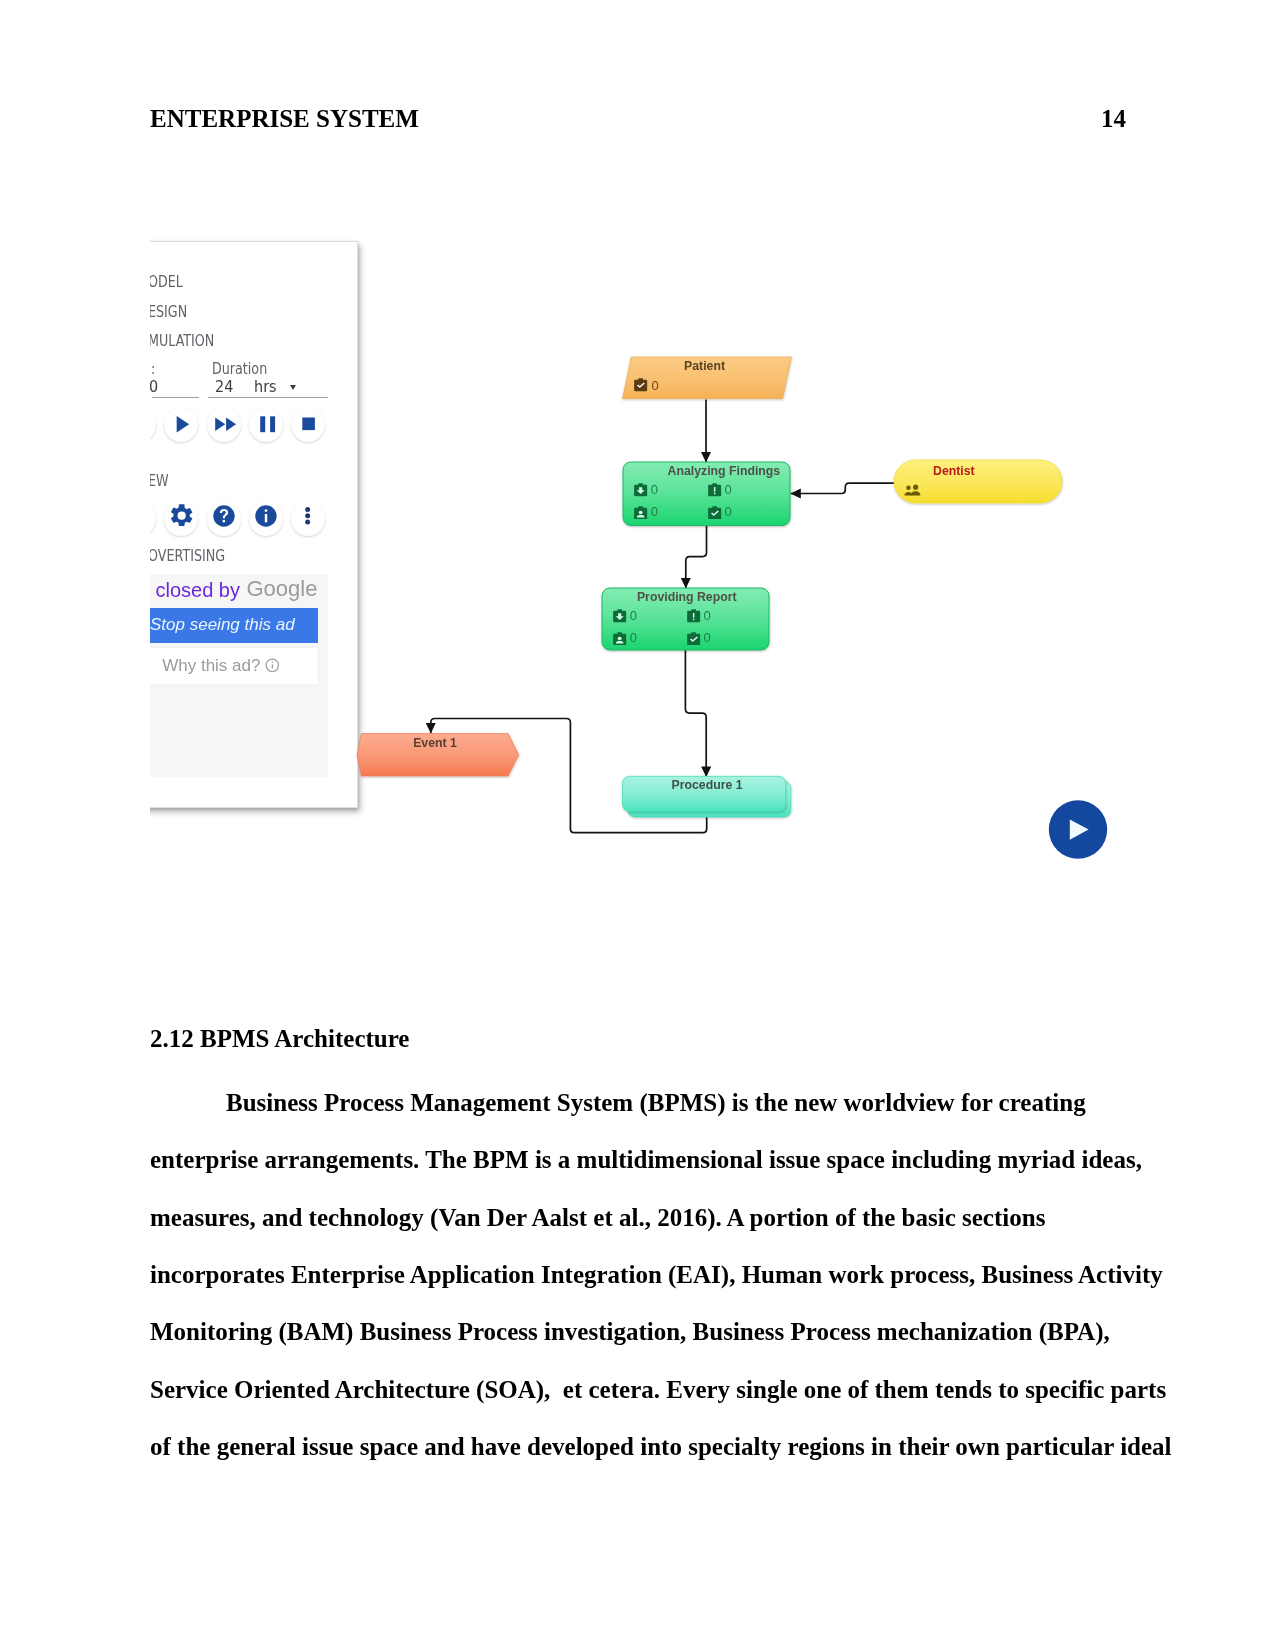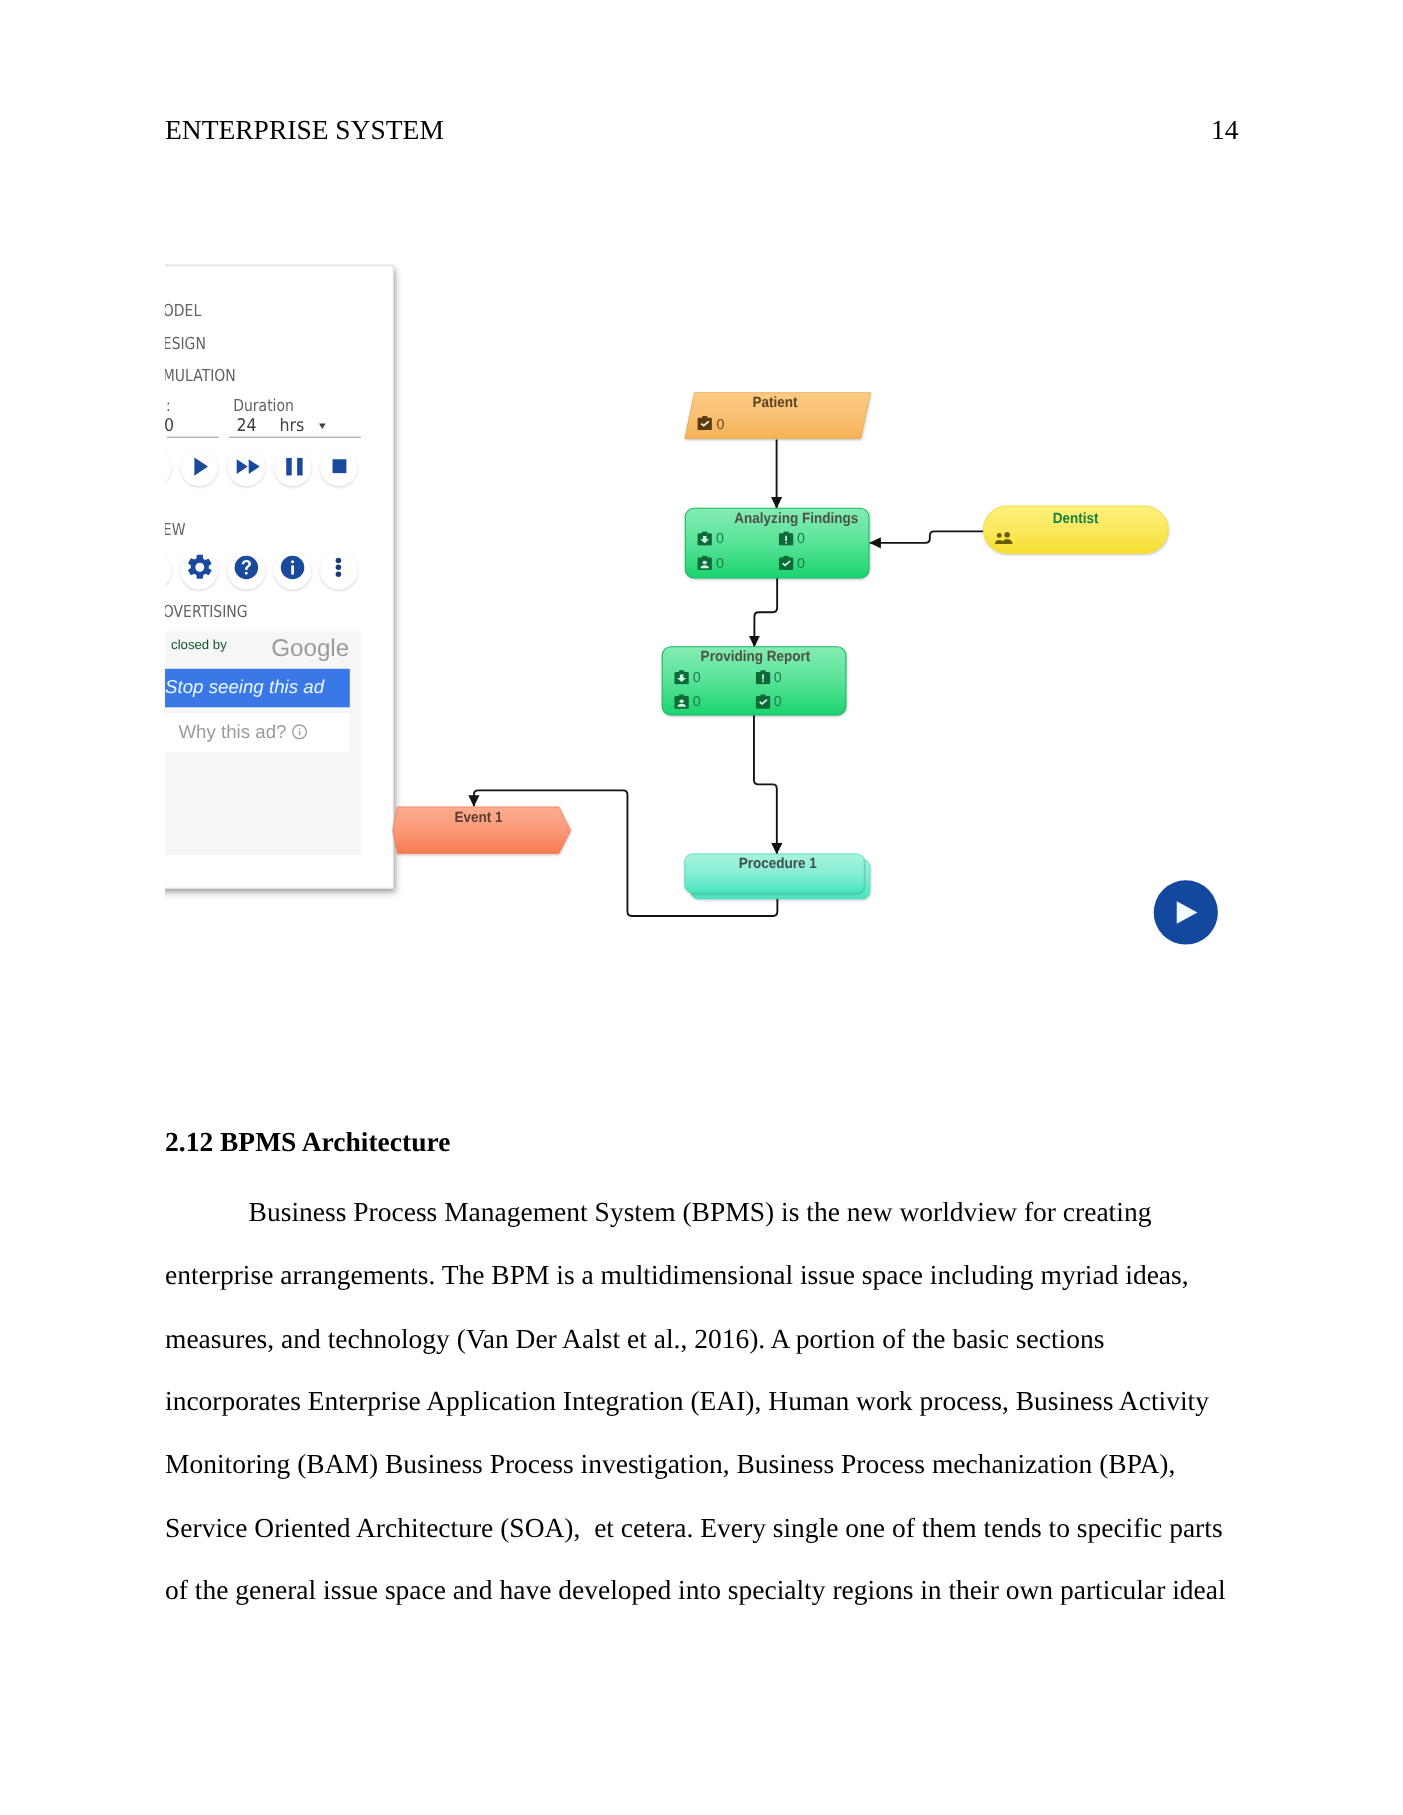--- a/index.html
+++ b/index.html
@@ -2,21 +2,21 @@
 <html><head>
 <meta charset="utf-8">
 <title>Enterprise System</title>
 <style>
   html,body{margin:0;padding:0;}
   body{width:1275px;height:1650px;background:#ffffff;position:relative;overflow:hidden;
        font-family:"Liberation Serif",serif;-webkit-font-smoothing:antialiased;}
   .page{position:absolute;left:0;top:0;width:1275px;height:1650px;background:#fff;}
 
   
-  .doc-text{position:absolute;white-space:pre;color:#000;font-size:25px;line-height:1;}
+  .doc-text{position:absolute;white-space:pre;color:#000;font-size:25px;line-height:1;font-weight:bold;}
   #running-head{left:150px;top:105.5px;}
   #page-number{left:1101px;top:105.5px;}
   #heading-1{left:150px;top:165.2px;font-weight:bold;font-size:25.4px;}
   #figure-caption{left:150px;top:940.5px;}
   #heading-2{left:150px;top:1026px;font-weight:bold;}
   .body-line{left:150px;}
   .body-line.indent{left:226px;}
 
   
   #figure{position:absolute;left:150px;top:236px;width:975px;height:660px;overflow:hidden;}
@@ -36,21 +36,21 @@
              transform:scaleX(.9);transform-origin:0 0;}
   .caret{position:absolute;width:0;height:0;border-left:3.6px solid transparent;
          border-right:3.6px solid transparent;border-top:5px solid #3c4043;}
 
   .rbtn{position:absolute;width:34px;height:34px;border-radius:50%;background:#fff;
         box-shadow:0 1px 3px rgba(0,0,0,.10),0 1px 2px rgba(0,0,0,.07);}
   .rbtn svg{position:absolute;left:0;top:0;}
 
   
   #ad-box{position:absolute;left:51px;top:331.8px;width:178px;height:203px;background:#f6f6f6;}
-  #ad-closed{position:absolute;left:5.5px;top:5px;color:#14532d;font-size:12px;
+  #ad-closed{position:absolute;left:5.5px;top:5px;color:#6d28d9;font-size:20px;
              font-family:"Liberation Sans",sans-serif;white-space:nowrap;}
   #ad-google{position:absolute;left:96.5px;top:2px;color:#9b9b9b;font-size:22px;
              font-family:"Liberation Sans",sans-serif;white-space:nowrap;}
   #ad-btn1{position:absolute;left:0;top:34.6px;width:167.8px;height:34.5px;background:#3b78e7;}
   #ad-btn1 span{position:absolute;left:0px;top:7px;color:#e8f6ff;font-size:17px;
                 font-family:"Liberation Sans",sans-serif;white-space:nowrap;font-style:italic;}
   #ad-btn2{position:absolute;left:0;top:73.8px;width:167.8px;height:36.1px;background:#fff;
            box-shadow:0 0 0 1px #f2f2f2;box-sizing:border-box;text-align:center;}
   #ad-btn2 span{position:absolute;left:12.2px;top:8px;color:#9b9b9b;font-size:17px;
                 font-family:"Liberation Sans",sans-serif;white-space:nowrap;}
@@ -236,21 +236,21 @@
       <g>
         <circle cx="928" cy="593.5" r="29.2" fill="#14489f"></circle>
         <path d="M919.8 583.4 L938.6 593.5 L919.8 603.7 Z" fill="#f2fbff"></path>
       </g>
     </svg>
 
     <div id="diagram-text">
 
       <div class="node-label" style="left:475px;top:123.2px;width:160px;color:#5c4322"><span>Patient</span></div>
       <div class="node-label" style="left:474px;top:227.5px;width:200px;color:#4d5148"><span>Analyzing Findings</span></div>
-      <div class="node-label" style="left:744px;top:227.6px;width:168px;color:#15803d"><span>Dentist</span></div>
+      <div class="node-label" style="left:720px;top:227.6px;width:168px;color:#b91c1c"><span>Dentist</span></div>
       <div class="node-label" style="left:453px;top:353.8px;width:167px;color:#4d5148"><span>Providing Report</span></div>
       <div class="node-label" style="left:201.5px;top:500.2px;width:167px;color:#5b3d31"><span>Event 1</span></div>
       <div class="node-label" style="left:473px;top:541.7px;width:168px;color:#3f4f4a"><span>Procedure 1</span></div>
 
       <div class="badge" style="left:483.2px;top:141.5px">
         <svg width="15.3" height="13.5" preserveAspectRatio="none" viewBox="0 0 24 26">
           <path fill="#5a3b10" d="M9.6 0.5h4.8a1.4 1.4 0 0 1 1.4 1.4v1.6h4.6A1.8 1.8 0 0 1 22.2 5.3v18.4A1.8 1.8 0 0 1 20.4 25.5H3.6A1.8 1.8 0 0 1 1.8 23.7V5.3a1.8 1.8 0 0 1 1.8-1.8h4.6V1.9A1.4 1.4 0 0 1 9.6 0.5z"></path>
           <path fill="#fdf3e3" d="M10.6 19.2 6.2 14.6l1.9-2 2.5 2.6 6.2-6.5 1.9 2z"></path>
         </svg>
         <span class="badge-num" style="left:18.2px;top:1.5px;color:#6d4a14">0</span>

